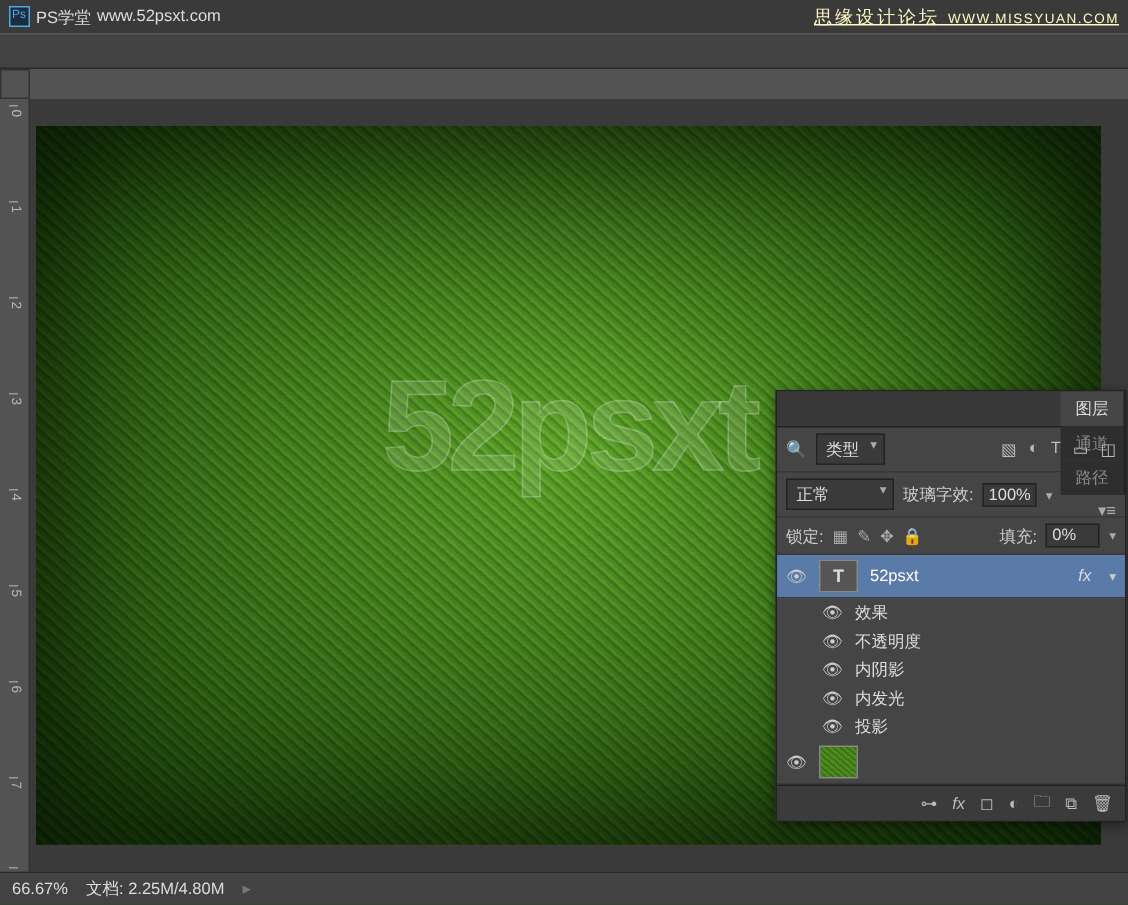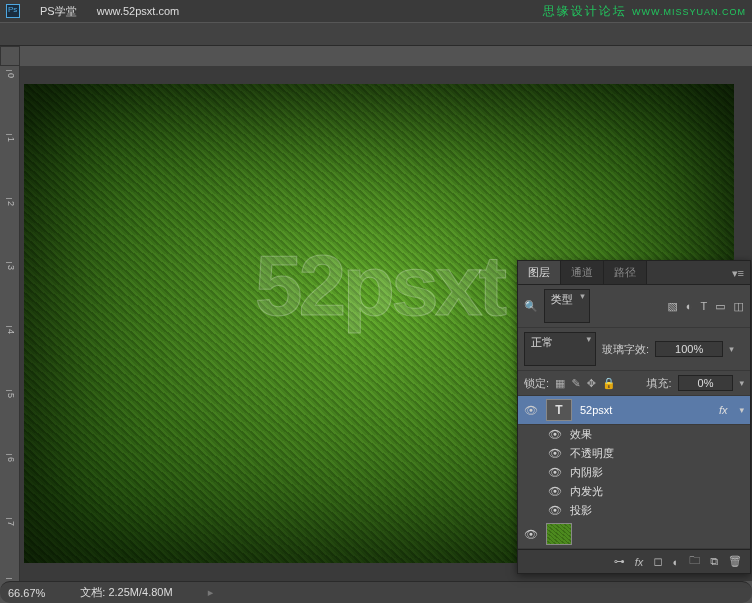--- a/index.html
+++ b/index.html
@@ -1,22 +1,22 @@
 <!DOCTYPE html>
 <html><head>
 <meta charset="utf-8">
 <style>
 * { margin: 0; padding: 0; box-sizing: border-box; }
 body { font-family: "Microsoft YaHei", Arial, sans-serif; font-size: 11px; color: #ccc; background: #000; overflow: hidden; }
 .app { width: 752px; height: 603px; background: #535353; position: relative; }
 .titlebar { height: 22px; background: #3a3a3a; display: flex; align-items: center; padding: 0 6px; color: #ddd; justify-content: space-between; }
-.titlebar .left { display: flex; align-items: center; gap: 20px; justify-content: flex-end; }
+.titlebar .left { display: flex; align-items: center; gap: 4px; justify-content: flex-end; }
 .ps-icon { width: 14px; height: 14px; background: #1a2c3d; border: 1px solid #4fa8e0; display: inline-block; position: relative; }
 .ps-icon::after { content: "Ps"; font-size: 8px; color: #4fa8e0; position: absolute; left: 1px; top: 0; }
-.watermark { color: #22c55e; font-size: 12px; letter-spacing: 2px; }
+.watermark { color: #fef9c3; font-size: 12px; letter-spacing: 2px; text-decoration: underline; }
 .watermark small { font-size: 9px; letter-spacing: 1px; }
 
 .toolbar-top { height: 24px; background: #424242; border-top: 1px solid #565656; border-bottom: 1px solid #2a2a2a; }
 
 .workspace { display: flex; height: 535px; }
 .ruler-corner { width: 20px; height: 20px; background: #535353; border: 1px solid #333; }
 .ruler-top { height: 20px; background: #535353; border-bottom: 1px solid #333; position: relative; overflow: hidden; font-size: 9px; color: #bbb; }
 .ruler-left { width: 20px; background: #535353; border-right: 1px solid #333; position: relative; overflow: hidden; font-size: 9px; color: #bbb; }
 .ruler-tick { position: absolute; }
 .ruler-left .ruler-tick { left: 6px; border-top: 1px solid #999; width: 6px; padding-top: 2px; writing-mode: vertical-lr; }
@@ -36,35 +36,35 @@
   color: rgba(255,255,255,0.12);
   text-shadow:
     0 1px 0 rgba(255,255,255,0.4),
     0 -1px 0 rgba(0,0,0,0.25),
     0 6px 12px rgba(0,0,0,0.35),
     inset 0 0 8px rgba(255,255,255,0.3);
   -webkit-text-stroke: 1px rgba(255,255,255,0.25);
   letter-spacing: -4px;
 }
 
-.statusbar { height: 22px; background: #424242; border-top: 1px solid #2a2a2a; display: flex; align-items: center; padding: 0 8px; gap: 35px; color: #ddd; border-radius: 10px; }
+.statusbar { height: 22px; background: #424242; border-top: 1px solid #2a2a2a; display: flex; align-items: center; padding: 0 8px; gap: 12px; color: #ddd; }
 .statusbar .sep { color: #777; }
 
 .layers-panel { position: absolute; right: 1px; top: 260px; width: 234px; background: #454545; border: 1px solid #222; box-shadow: 0 2px 8px rgba(0,0,0,0.5); }
-.panel-tabs { height: 24px; background: #383838; display: flex; align-items: flex-end; border-bottom: 1px solid #222; }
+.panel-tabs { height: 24px; background: #383838; display: flex; align-items: flex-end; border-bottom: 1px solid #222; flex-direction: column; }
 .panel-tab { padding: 4px 10px; background: #2e2e2e; border-right: 1px solid #222; color: #888; cursor: pointer; }
 .panel-tab.active { background: #454545; color: #ddd; }
 .panel-menu { margin-left: auto; padding: 4px 6px; color: #aaa; }
 .panel-row { display: flex; align-items: center; padding: 4px 6px; gap: 6px; border-bottom: 1px solid #383838; }
 .panel-row .label { color: #ccc; }
-.dropdown { background: #3a3a3a; border: 1px solid #222; padding: 2px 16px 15px 6px; position: relative; color: #ddd; }
+.dropdown { background: #3a3a3a; border: 1px solid #222; padding: 2px 16px 2px 6px; position: relative; color: #ddd; }
 .dropdown::after { content: "▾"; position: absolute; right: 4px; top: 1px; font-size: 9px; color: #aaa; }
 .filter-icons { display: flex; gap: 8px; margin-left: auto; color: #bbb; }
 .filter-icons span { cursor: pointer; }
-.value-box { background: #3a3a3a; border: 1px solid #222; padding: 1px 19px; color: #ddd; min-width: 36px; text-align: right; }
+.value-box { background: #3a3a3a; border: 1px solid #222; padding: 1px 3px; color: #ddd; min-width: 36px; text-align: left; }
 .lock-icons { display: flex; gap: 6px; color: #aaa; }
 .lock-icons span { cursor: pointer; }
 
 .layer-list { max-height: 218px; overflow: hidden; }
 .layer-item { display: flex; align-items: center; padding: 3px 6px; gap: 8px; border-bottom: 1px solid #3a3a3a; }
 .layer-item.selected { background: #5a7aa8; color: #fff; }
 .eye { width: 14px; text-align: center; color: #ccc; cursor: pointer; }
 .thumb { width: 26px; height: 22px; border: 1px solid #888; background: #666; display: flex; align-items: center; justify-content: center; font-size: 12px; }
 .thumb.text { background: #555; color: #ddd; font-weight: bold; }
 .thumb.grass-thumb { background:

